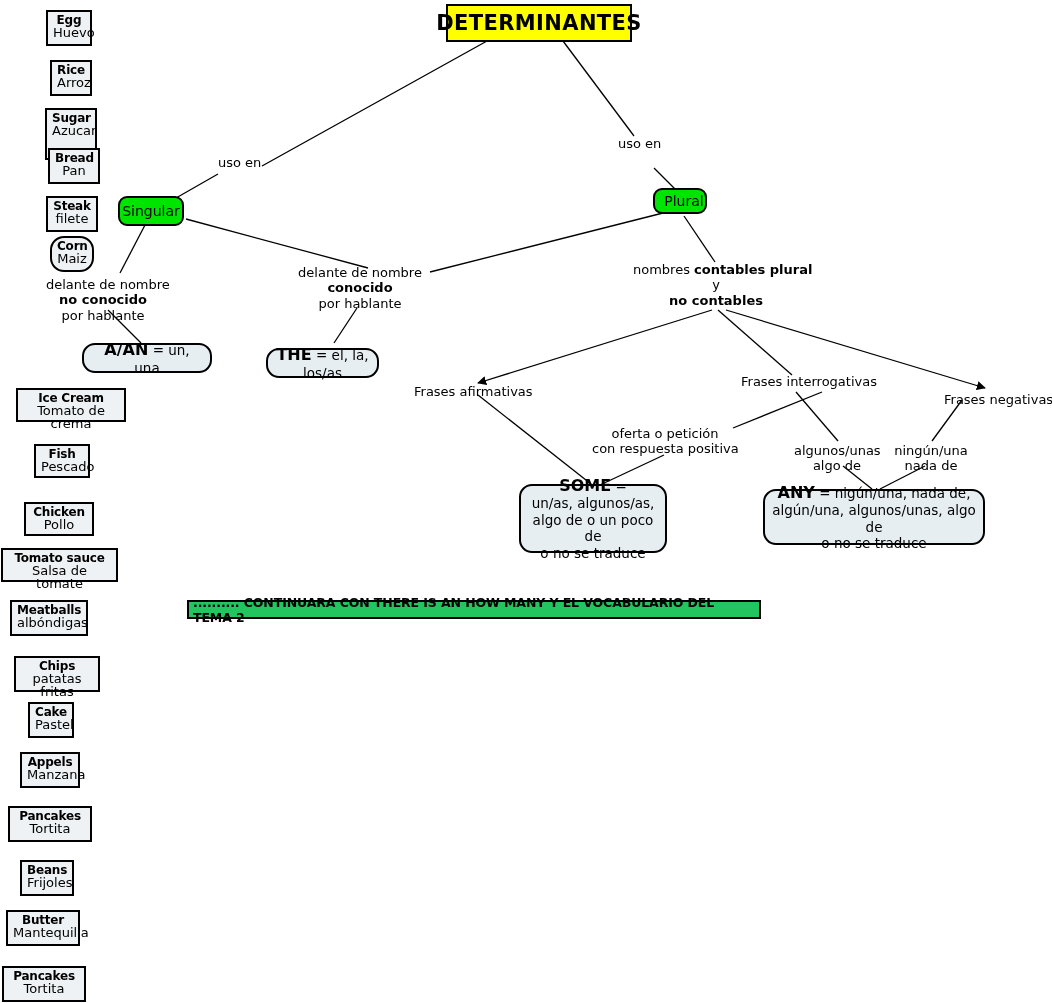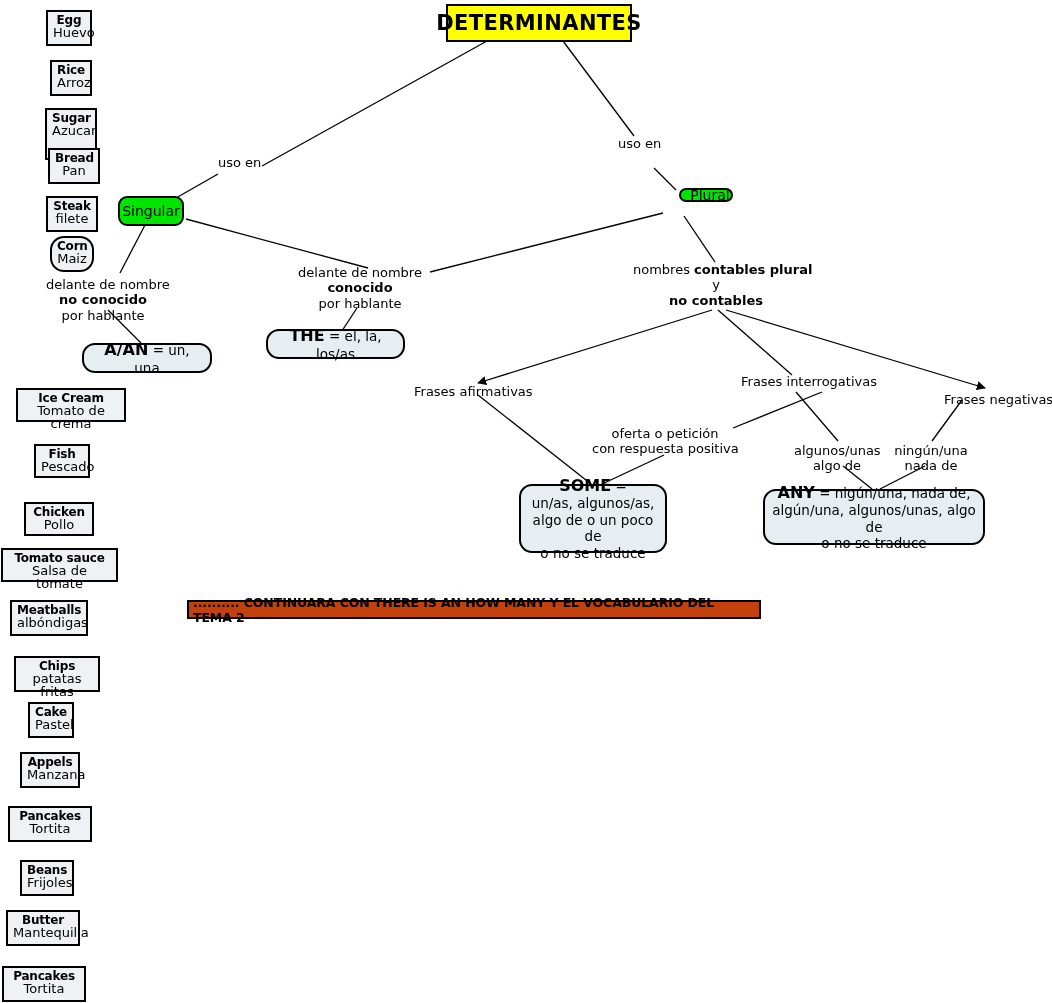--- a/index.html
+++ b/index.html
@@ -70,21 +70,21 @@
     font-size:13px;
     line-height:1.18;
     text-align:center;
     white-space:nowrap;
   }
   .lbl b{font-weight:bold;}
 
   
   .banner{
     position:absolute;
-    background:#c2410c;
+    background:#22c55e;
     border:2px solid #000;
     box-sizing:border-box;
     display:flex;align-items:center;justify-content:center;
     font-weight:bold;font-size:12.5px;letter-spacing:-0.1px;
     padding:0 4px;
   }
 </style>
 </head>
 <body>
 
@@ -135,21 +135,21 @@
       <path d="M 962 400 L 932 441"></path>
 
       <path d="M 925 466 L 880 489"></path>
     </g>
   </svg>
 
   <div class="title-box" style="left:446px;top:4px;width:186px;height:38px;">DETERMINANTES</div>
 
   <div class="green-node" style="left:118px;top:196px;width:66px;height:30px;">Singular</div>
 
-  <div class="green-node" style="left:679px;top:188px;width:54px;height:14px;padding-left:8px;">Plural</div>
+  <div class="green-node" style="left:653px;top:188px;width:54px;height:26px;padding-left:8px;">Plural</div>
 
   <div class="lbl" style="left:218px;top:155px;">uso en</div>
 
   <div class="lbl" style="left:618px;top:136px;">uso en</div>
 
   <div class="lbl" style="left:46px;top:277px;width:114px;">
     <span>delante de nombre</span><br>
     <b>no conocido</b><br>
     <span>por hablante</span>
   </div>
@@ -184,21 +184,21 @@
 
   <div class="lbl" style="left:893px;top:443px;width:76px;">
     <span>ningún/una</span><br>
     <span>nada de</span>
   </div>
 
   <div class="lbox" style="left:82px;top:343px;width:130px;height:30px;">
     <span><b>A/AN</b><span> = un, una</span></span>
   </div>
 
-  <div class="lbox" style="left:266px;top:329px;width:139px;height:30px;">
+  <div class="lbox" style="left:266px;top:348px;width:113px;height:30px;">
     <span><b>THE</b><span> = el, la, los/as</span></span>
   </div>
 
   <div class="lbox" style="left:519px;top:484px;width:148px;height:69px;">
     <span>
       <b>SOME</b><span> =</span><br>
       <span>un/as, algunos/as,</span><br>
       <span>algo de o un poco de</span><br>
       <span>o no se traduce</span>
     </span>

